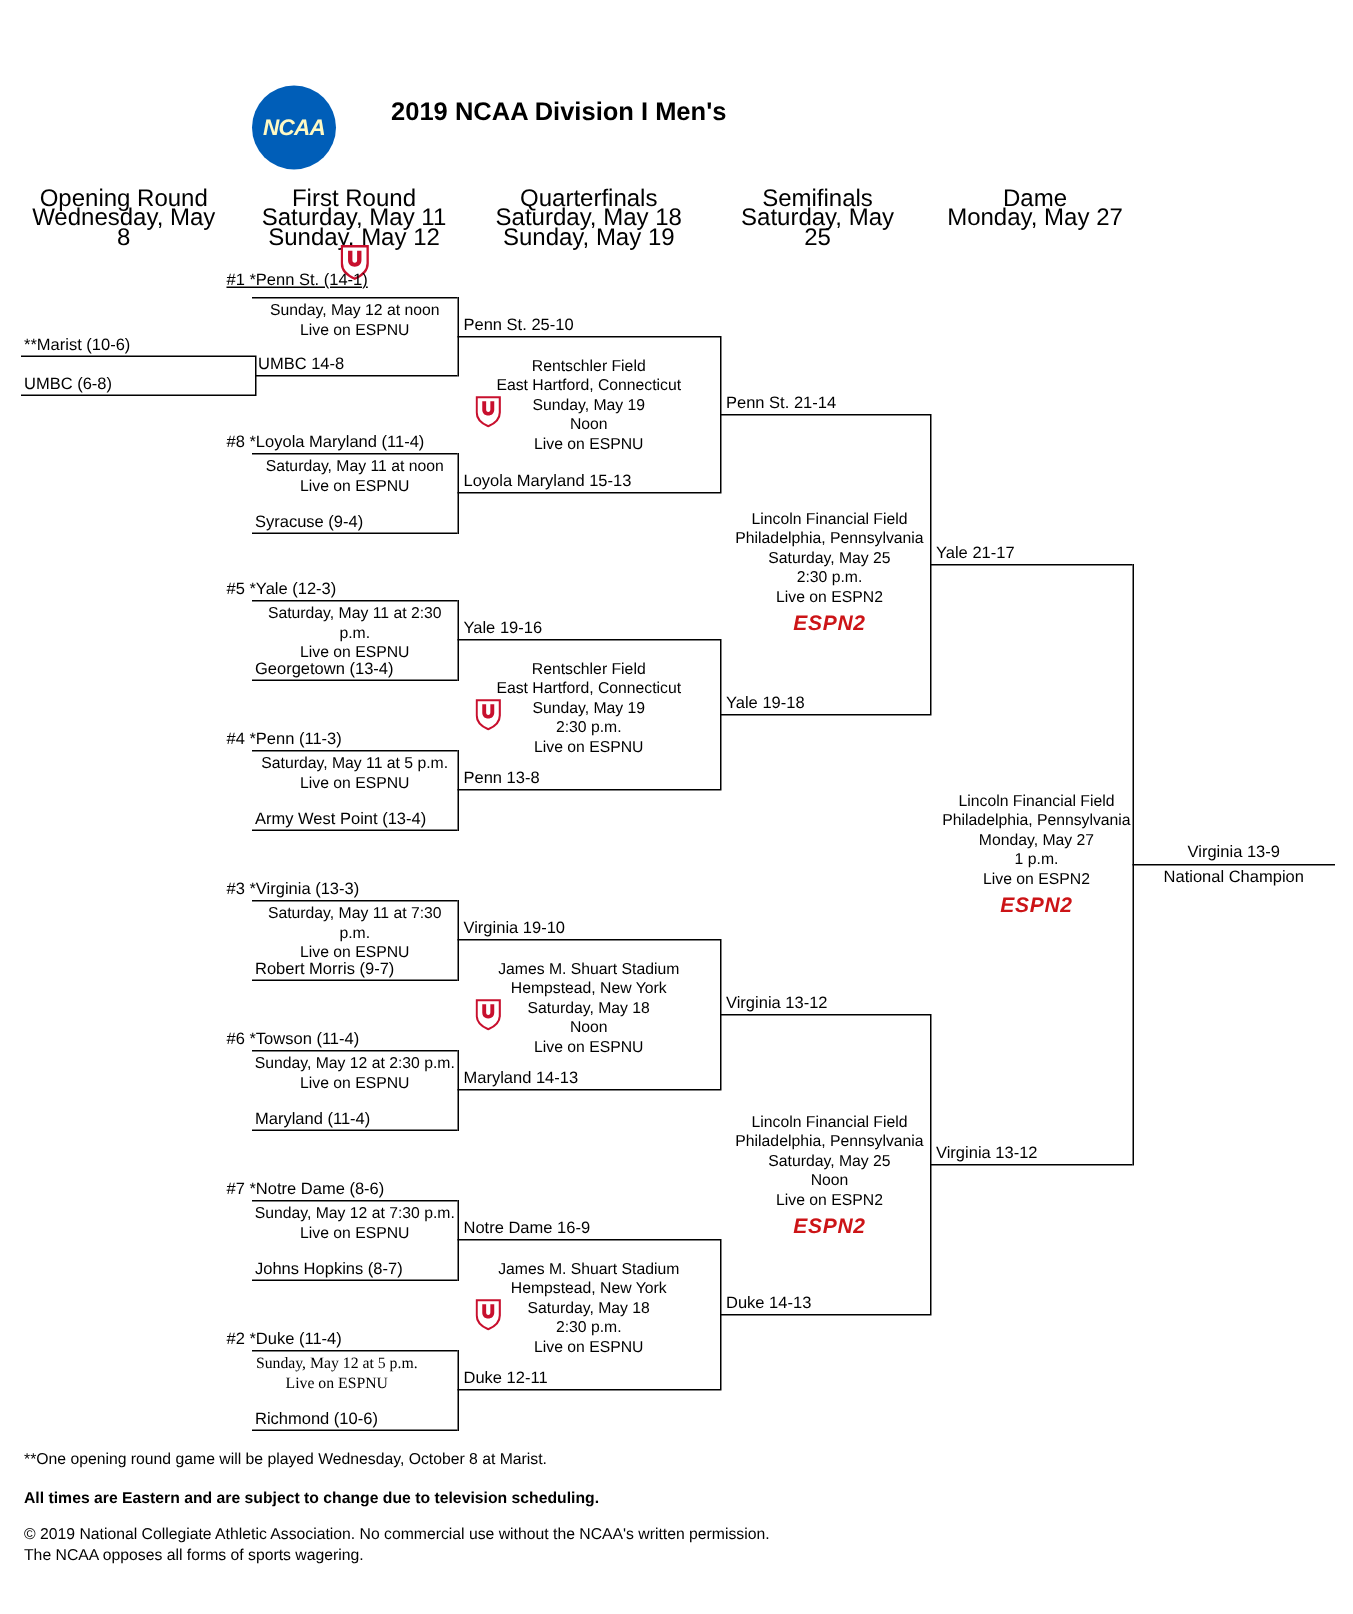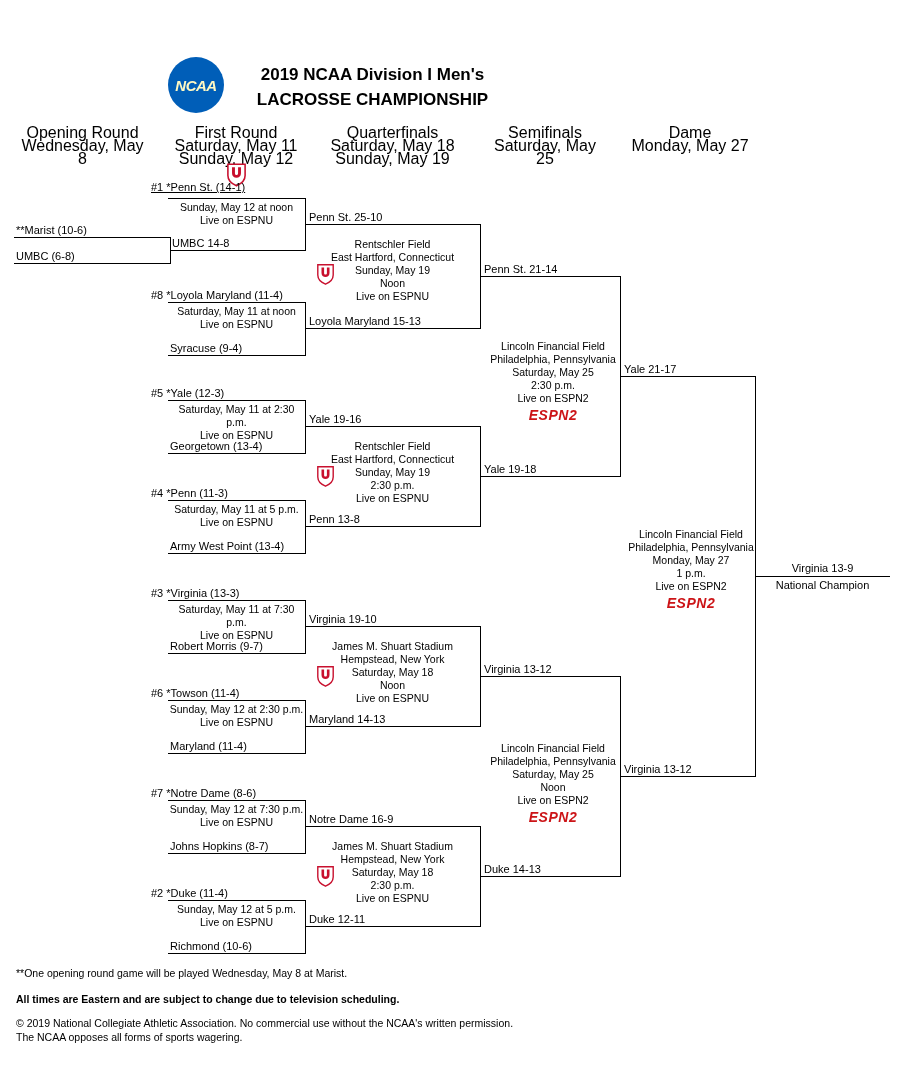--- a/index.html
+++ b/index.html
@@ -39,21 +39,20 @@
 </head>
 <body>
 
 <div class="page">
 
   <div class="ncaa-logo">
     <span class="ncaa-logo-text">NCAA</span>
   </div>
   <div class="title">
     <div>2019 NCAA Division I Men's</div>
-    <div>LACROSSE CHAMPIONSHIP</div>
   </div>
 
   <div class="colhead" style="left:20px;top:126px;width:125px;">
     <div>Opening Round</div>
     <div>Wednesday, May 8</div>
   </div>
   <div class="colhead" style="left:174px;top:126px;width:124px;">
     <div>First Round</div>
     <div>Saturday, May 11</div>
     <div>Sunday, May 12</div>
@@ -218,21 +217,21 @@
     <div>Live on ESPNU</div>
   </div>
   <div class="team" style="left:170px;top:840px;">Johns Hopkins (8-7)</div>
   <div class="hline" style="left:168px;top:853px;width:137px;"></div>
   <div class="vline" style="left:305px;top:800px;height:54px;"></div>
   <div class="team" style="left:309px;top:813px;">Notre Dame 16-9</div>
   <div class="hline" style="left:305px;top:826px;width:175px;"></div>
 
   <div class="team" style="left:151px;top:887px;">#2 *Duke (11-4)</div>
   <div class="hline" style="left:168px;top:900px;width:137px;"></div>
-  <div class="sched" style="left:168px;top:903px;width:137px;">
+  <div class="sched" style="left:156px;top:903px;width:137px;font-family:Liberation Serif, serif;">
     <div>Sunday, May 12 at 5 p.m.</div>
     <div>Live on ESPNU</div>
   </div>
   <div class="team" style="left:170px;top:940px;">Richmond (10-6)</div>
   <div class="hline" style="left:168px;top:953px;width:137px;"></div>
   <div class="vline" style="left:305px;top:900px;height:54px;"></div>
   <div class="team" style="left:309px;top:913px;">Duke 12-11</div>
   <div class="hline" style="left:305px;top:926px;width:175px;"></div>
 
   <div class="venue" style="left:305px;top:840px;width:175px;">
@@ -273,18 +272,18 @@
   <div class="vline" style="left:755px;top:376px;height:401px;"></div>
 
   <div class="ctrblock" style="left:755px;top:562px;width:135px;">
     <div>Virginia 13-9</div>
   </div>
   <div class="hline" style="left:755px;top:576px;width:135px;"></div>
   <div class="ctrblock" style="left:755px;top:579px;width:135px;">
     <div>National Champion</div>
   </div>
 
-  <div class="footnote" style="top:967px;">**One opening round game will be played Wednesday, May 8 at Marist.</div>
+  <div class="footnote" style="top:967px;">**One opening round game will be played Wednesday, October 8 at Marist.</div>
   <div class="footnote bold" style="top:993px;">All times are Eastern and are subject to change due to television scheduling.</div>
   <div class="footnote" style="top:1017px;">© 2019 National Collegiate Athletic Association. No commercial use without the NCAA's written permission.</div>
   <div class="footnote" style="top:1031px;">The NCAA opposes all forms of sports wagering.</div>
 
 </div>
 
 </body></html>

